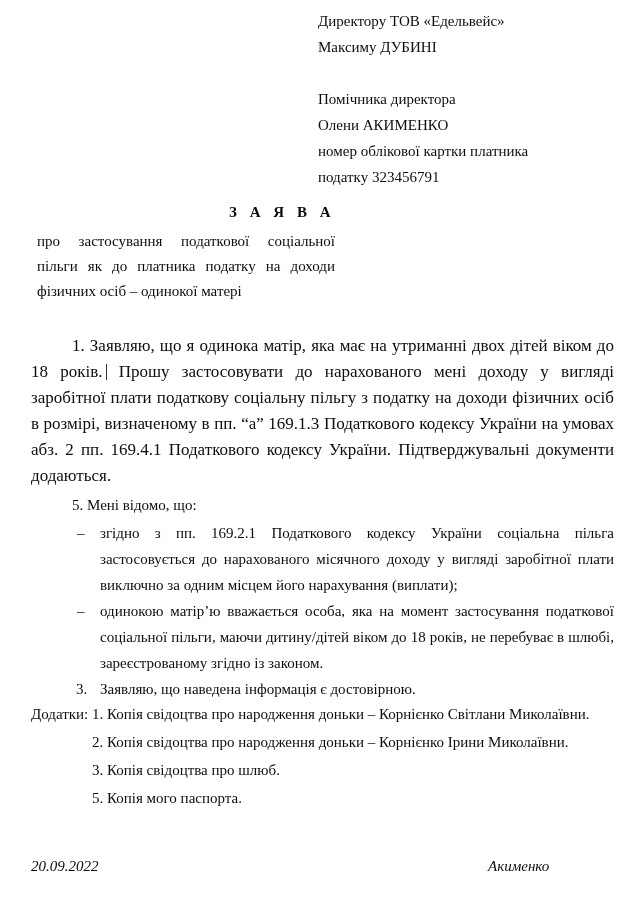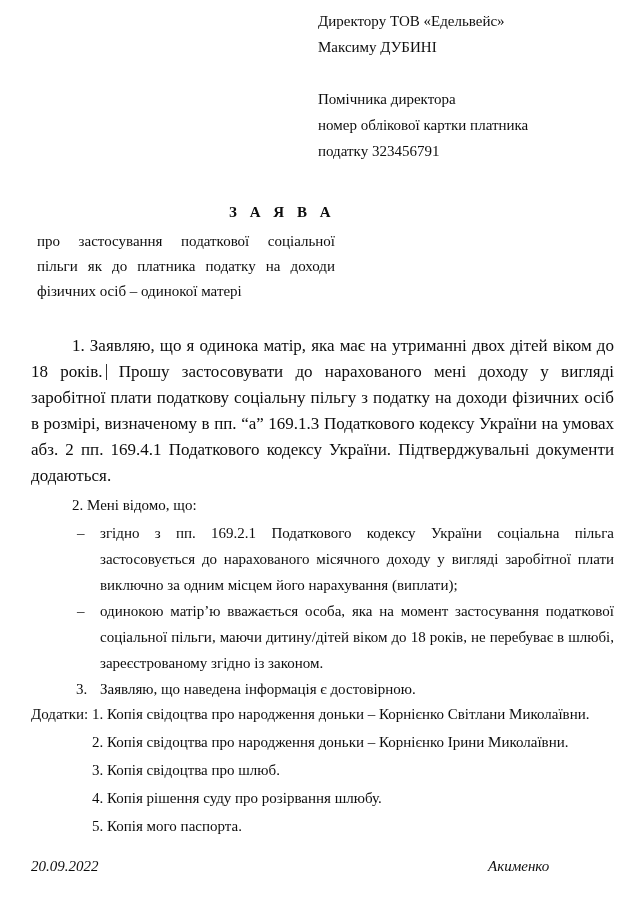--- a/index.html
+++ b/index.html
@@ -186,38 +186,39 @@
 </head>
 <body>
 
 <div class="page">
 
   <div class="addressee">
     <div class="line">Директору ТОВ «Едельвейс»</div>
     <div class="line">Максиму ДУБИНІ</div>
     <div class="spacer"></div>
     <div class="line">Помічника директора</div>
+    <div class="line">Олени АКИМЕНКО</div>
     <div class="line">номер облікової картки платника</div>
     <div class="line">податку 323456791</div>
   </div>
 
   <div class="title-block">
     <div class="doc-title">З А Я В А</div>
     <div class="doc-subtitle">
       <span class="sline">про застосування податкової соціальної</span>
       <span class="sline">пільги як до платника податку на доходи</span>
       <span class="sline last">фізичних осіб – одинокої матері</span>
     </div>
   </div>
 
   <div class="body-block">
 
     <p class="para"><span>1. Заявляю, що я одинока матір, яка має на утриманні двох дітей віком до 18 років.</span><span class="caret"></span> <span>Прошу застосовувати до нарахованого мені доходу у вигляді заробітної плати податкову соціальну пільгу з податку на доходи фізичних осіб в розмірі, визначеному в пп. “а” 169.1.3 Податкового кодексу України на умовах абз. 2 пп. 169.4.1 Податкового кодексу України. Підтверджувальні документи додаються.</span></p>
 
-    <p class="item2">2. Мені відомо, що:</p>
+    <p class="item2">5. Мені відомо, що:</p>
 
     <ul class="hang-list">
       <li>
         <span class="marker">–</span>
         <span class="txt">згідно з пп. 169.2.1 Податкового кодексу України соціальна пільга застосовується до нарахованого місячного доходу у вигляді заробітної плати виключно за одним місцем його нарахування (виплати);</span>
       </li>
       <li>
         <span class="marker">–</span>
         <span class="txt">одинокою матір’ю вважається особа, яка на момент застосування податкової соціальної пільги, маючи дитину/дітей віком до 18 років, не перебуває в шлюбі, зареєстрованому згідно із законом.</span>
       </li>
@@ -237,24 +238,20 @@
     <ul class="att-rest">
       <li>
         <span>2.</span>
         <span>Копія свідоцтва про народження доньки – </span><span class="bold-name">Корнієнко Ірини Миколаївни</span><span>.</span>
       </li>
       <li>
         <span>3.</span>
         <span>Копія свідоцтва про шлюб.</span>
       </li>
       <li>
-        <span>4.</span>
-        <span>Копія рішення суду про розірвання шлюбу.</span>
-      </li>
-      <li>
         <span>5.</span>
         <span>Копія мого паспорта.</span>
       </li>
     </ul>
   </div>
 
   <div class="footer">
     <span class="date">20.09.2022</span>
     <span class="signature">Акименко</span>
   </div>

